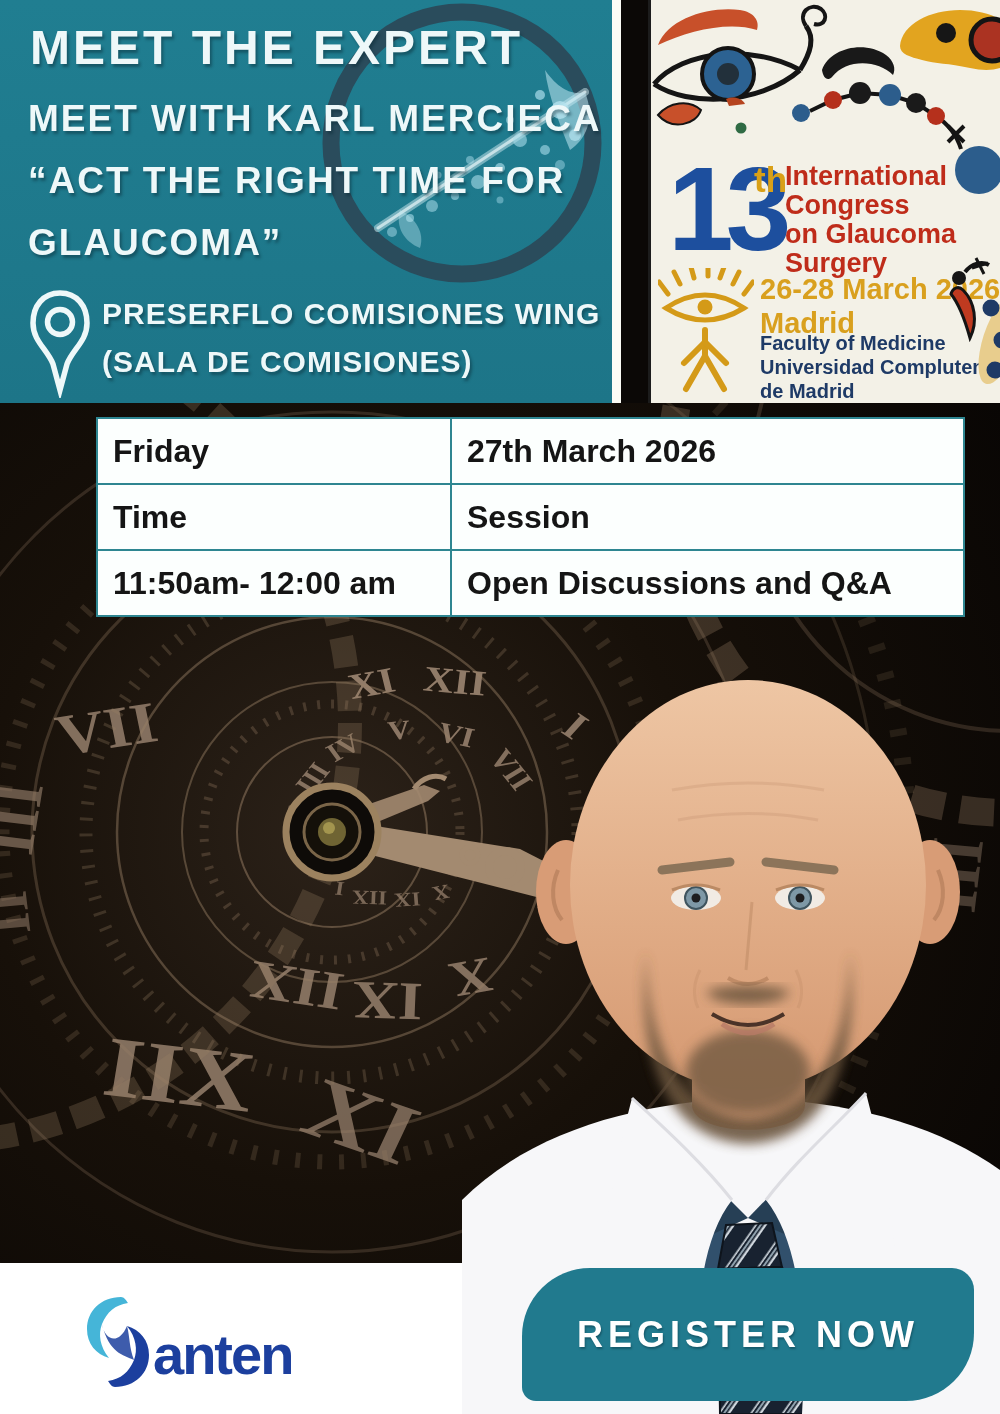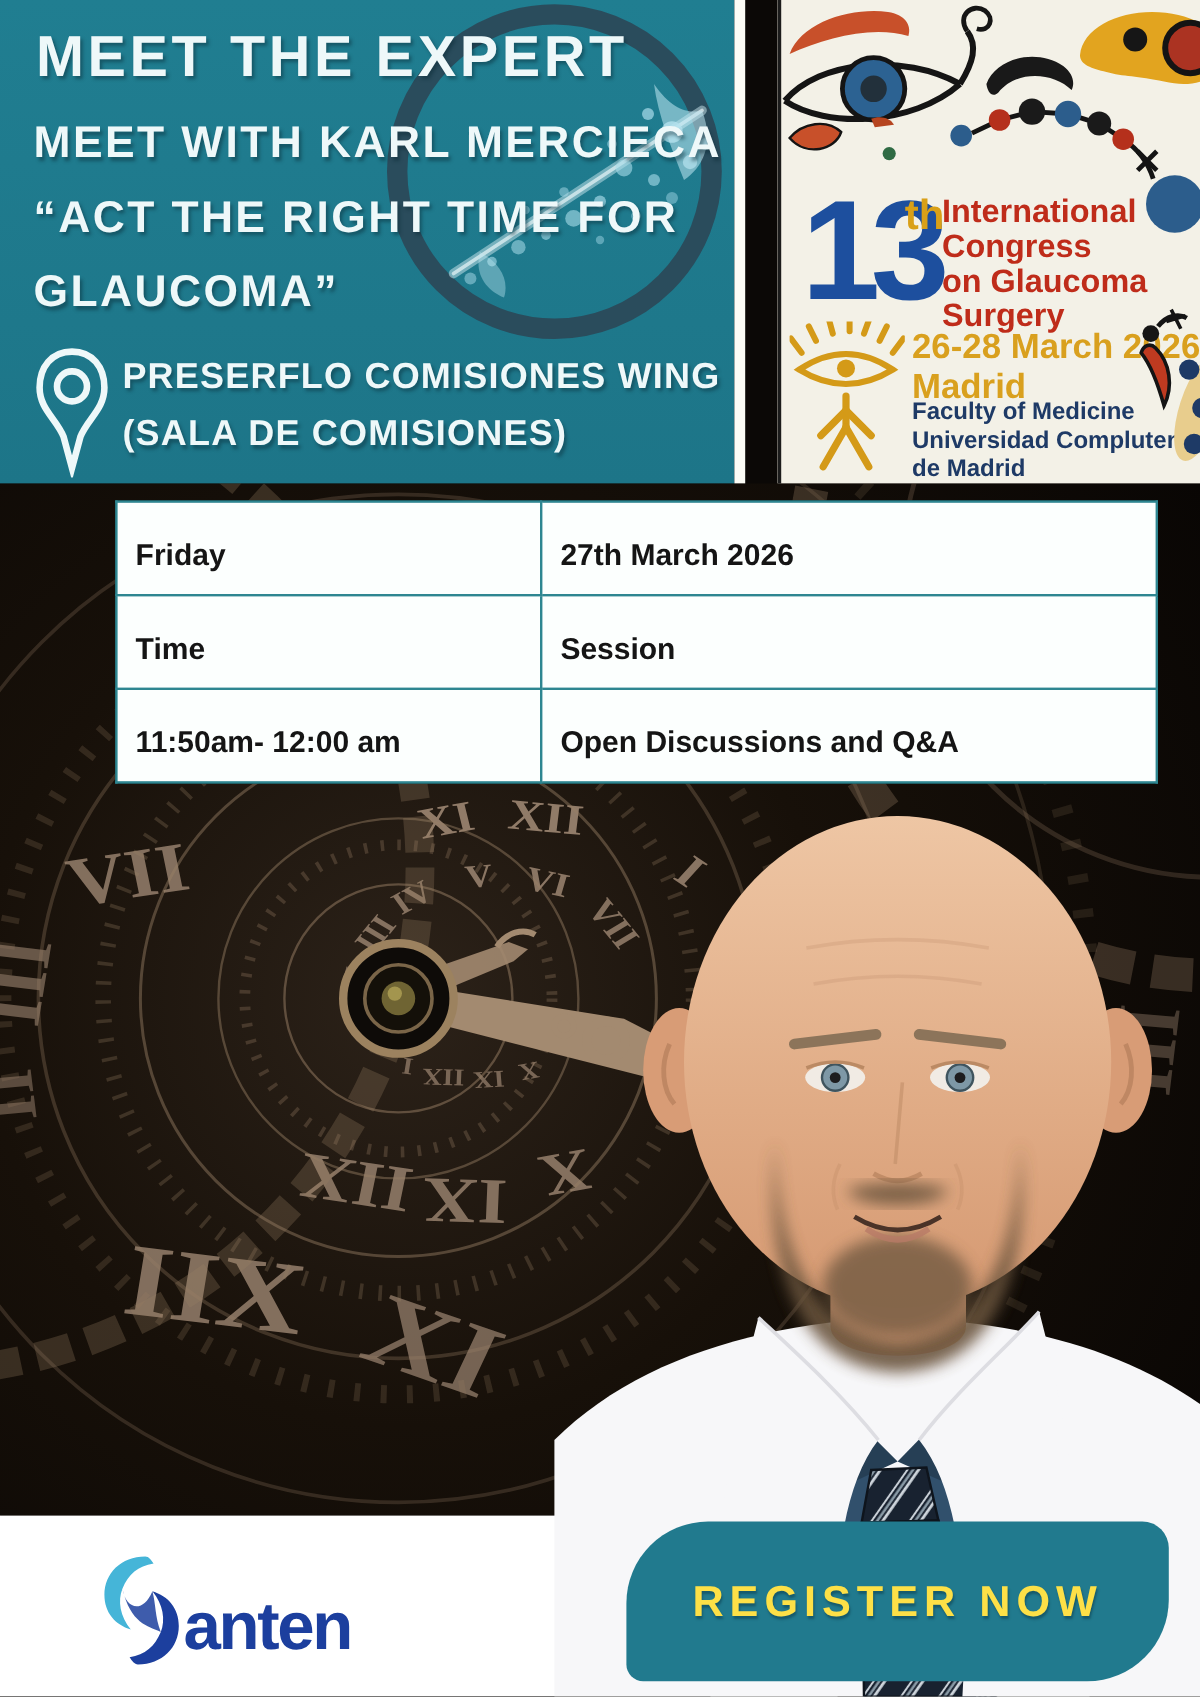--- a/index.html
+++ b/index.html
@@ -41,37 +41,37 @@
 
   
   .clock-bg{position:absolute;left:0;top:403px;width:1000px;height:860px;
             background:radial-gradient(circle at 340px 430px,#2c2219 0%,#171009 45%,#090604 100%);}
   .clock-bg svg{position:absolute;left:0;top:0;}
 
   
   .sched{position:absolute;left:96px;top:417px;width:869px;border-collapse:collapse;
          background:#0c2a2e;}
   .sched td{border:2px solid #2e8691;background:#fcfffe;color:#151515;
-            font-weight:bold;font-size:25px;height:64px;padding:12px 10px 0 15px;
+            font-weight:bold;font-size:32px;height:64px;padding:0 10px 0 15px;
             white-space:nowrap;}
   .sched td.c1{width:327px;}
 
   
   .portrait{position:absolute;left:400px;top:640px;width:600px;height:774px;}
 
   
   .footer-strip{position:absolute;left:0;top:1263px;width:1000px;height:151px;background:#ffffff;}
   .santen{position:absolute;left:85px;top:1295px;display:flex;align-items:flex-end;}
   .santen .word{color:#1c3f9e;font-weight:bold;font-size:56px;letter-spacing:-2px;
                 line-height:1;margin-left:2px;margin-bottom:6px;}
   .register-btn{position:absolute;left:522px;top:1268px;width:452px;height:133px;
                 background:#217a8e;border:none;cursor:pointer;
                 border-radius:68px 22px 68px 14px;
                 display:flex;align-items:center;justify-content:center;}
-  .register-btn span{color:#fde047;font-weight:bold;font-size:36px;letter-spacing:5px;
+  .register-btn span{color:#ffffff;font-weight:bold;font-size:36px;letter-spacing:5px;
                 text-shadow:1px 2px 2px rgba(0,30,40,.35);}
 </style>
 </head>
 <body>
 
 <div class="poster">
 
   <div class="teal-panel">
     <svg class="art" width="612" height="403" viewBox="0 0 612 403">
       <circle cx="462" cy="143" r="131" fill="none" stroke="#2b4757" stroke-width="17" opacity="0.9"></circle>

